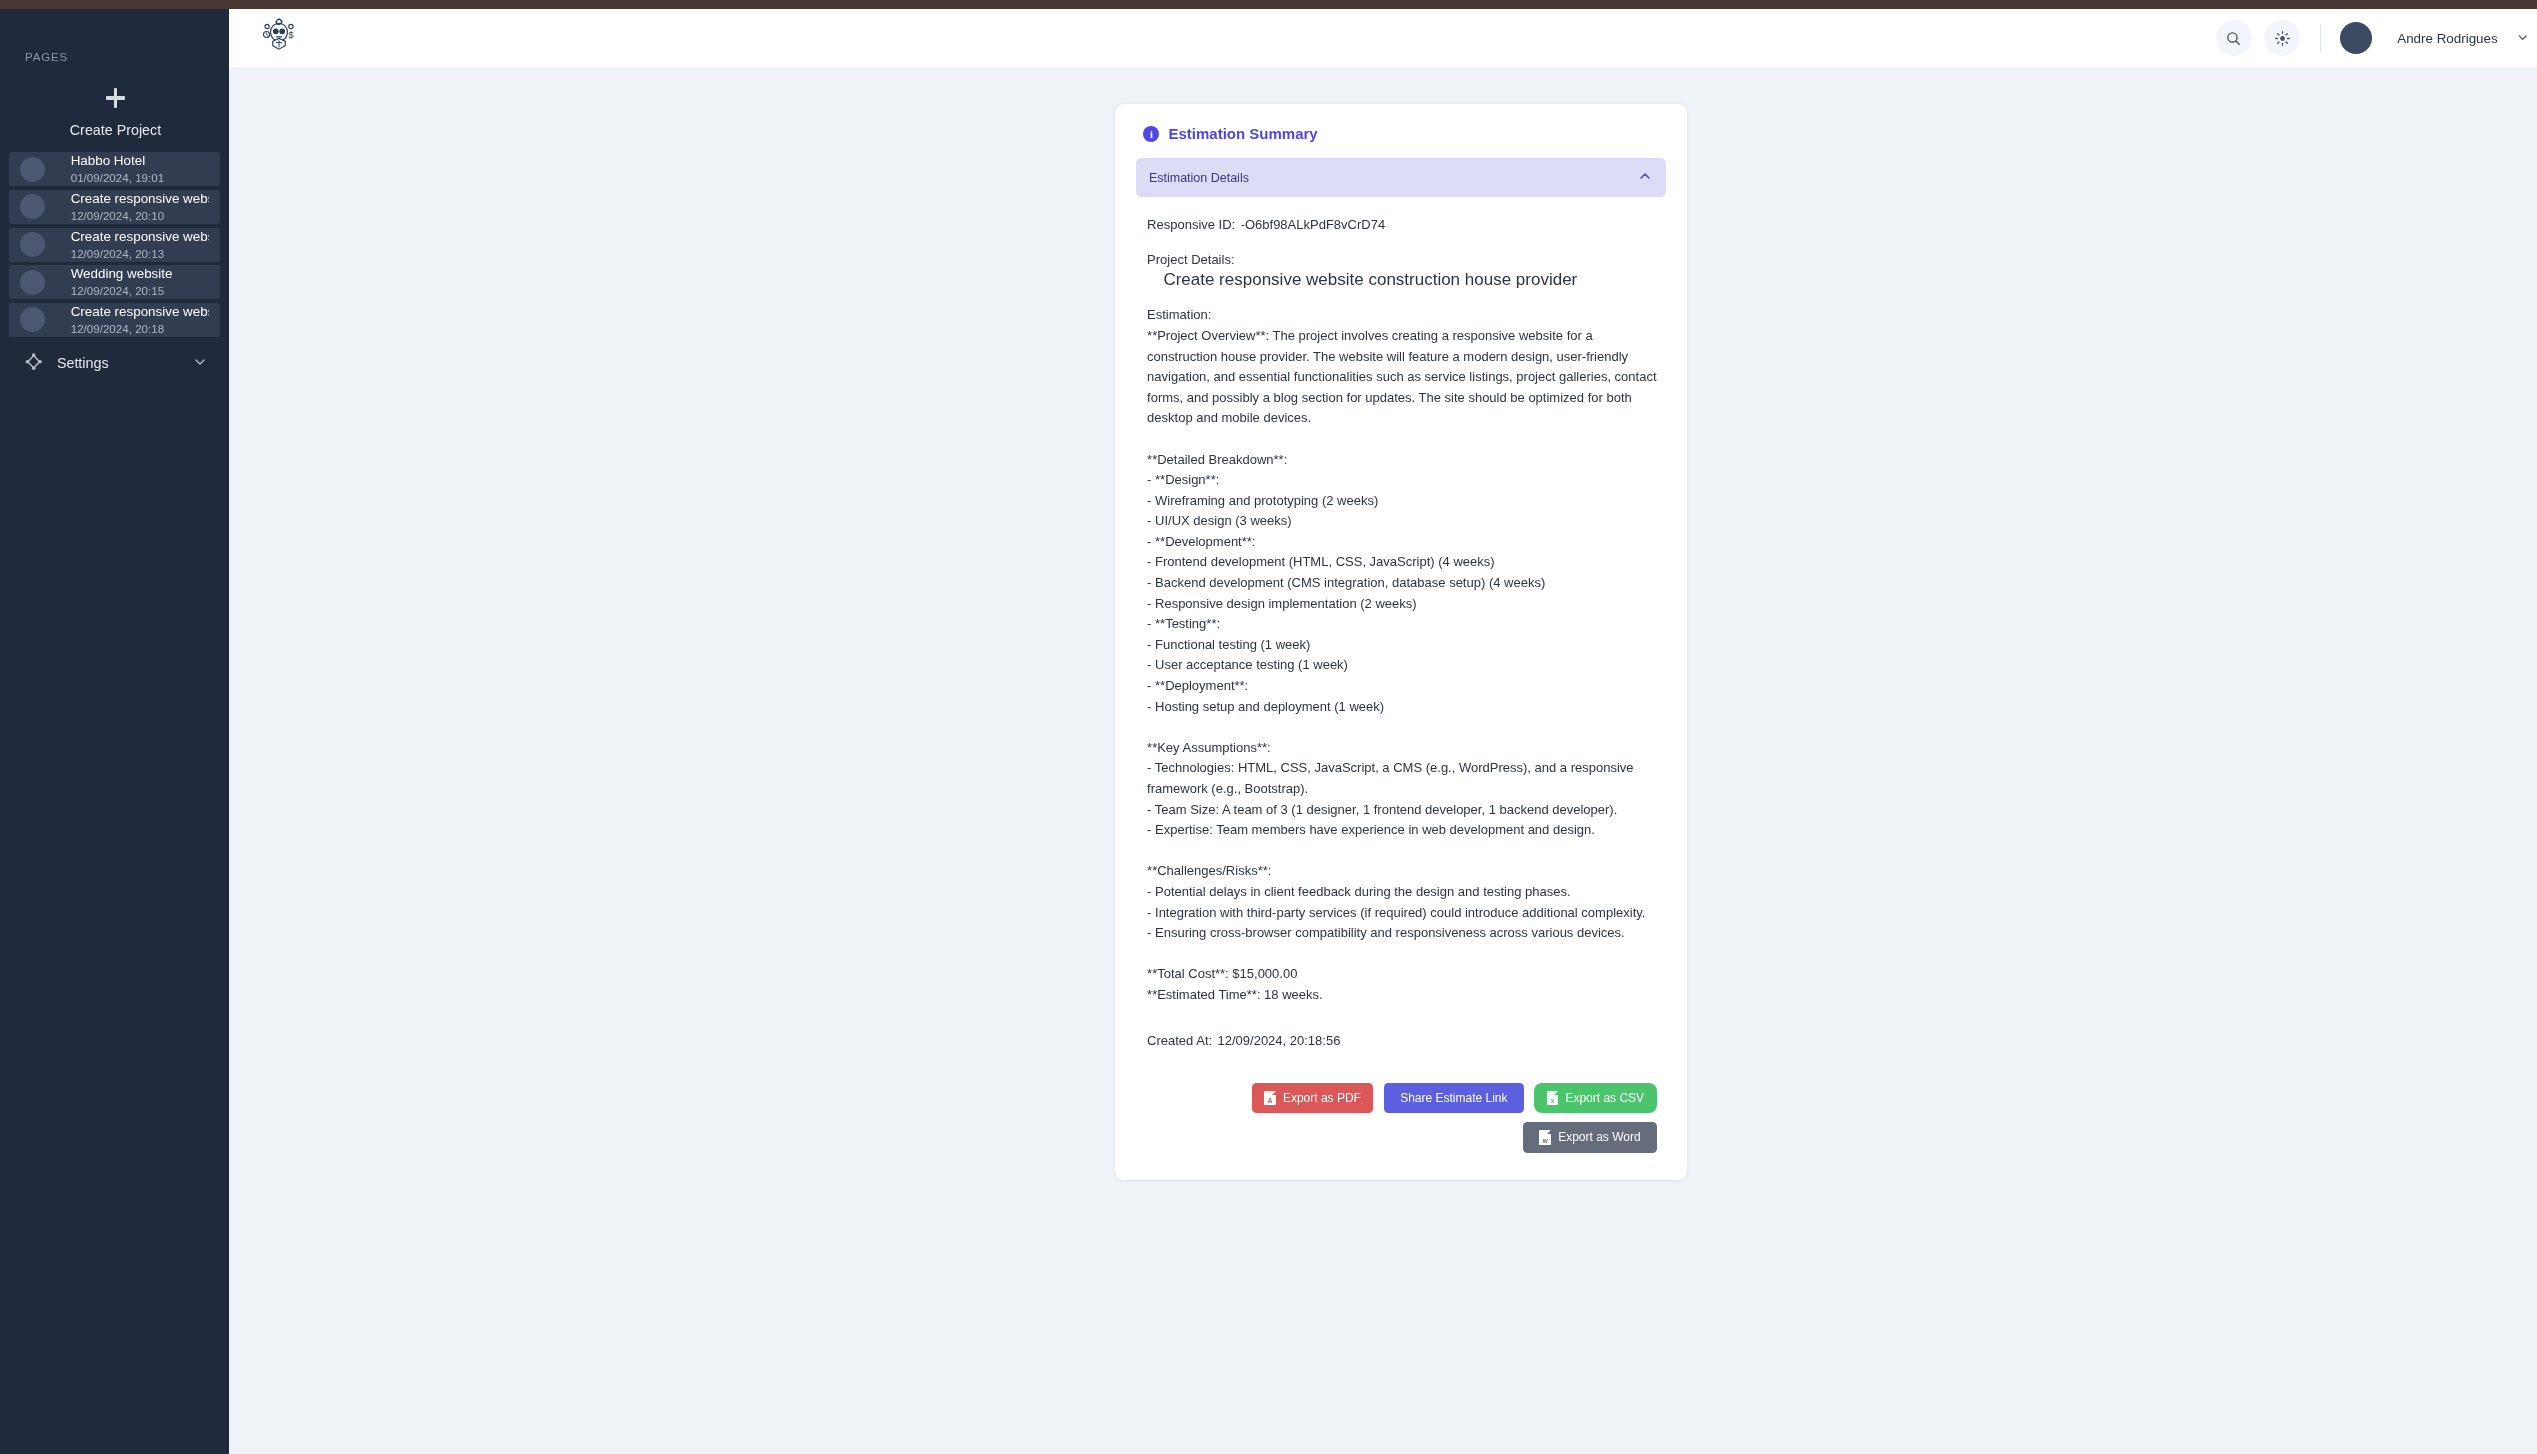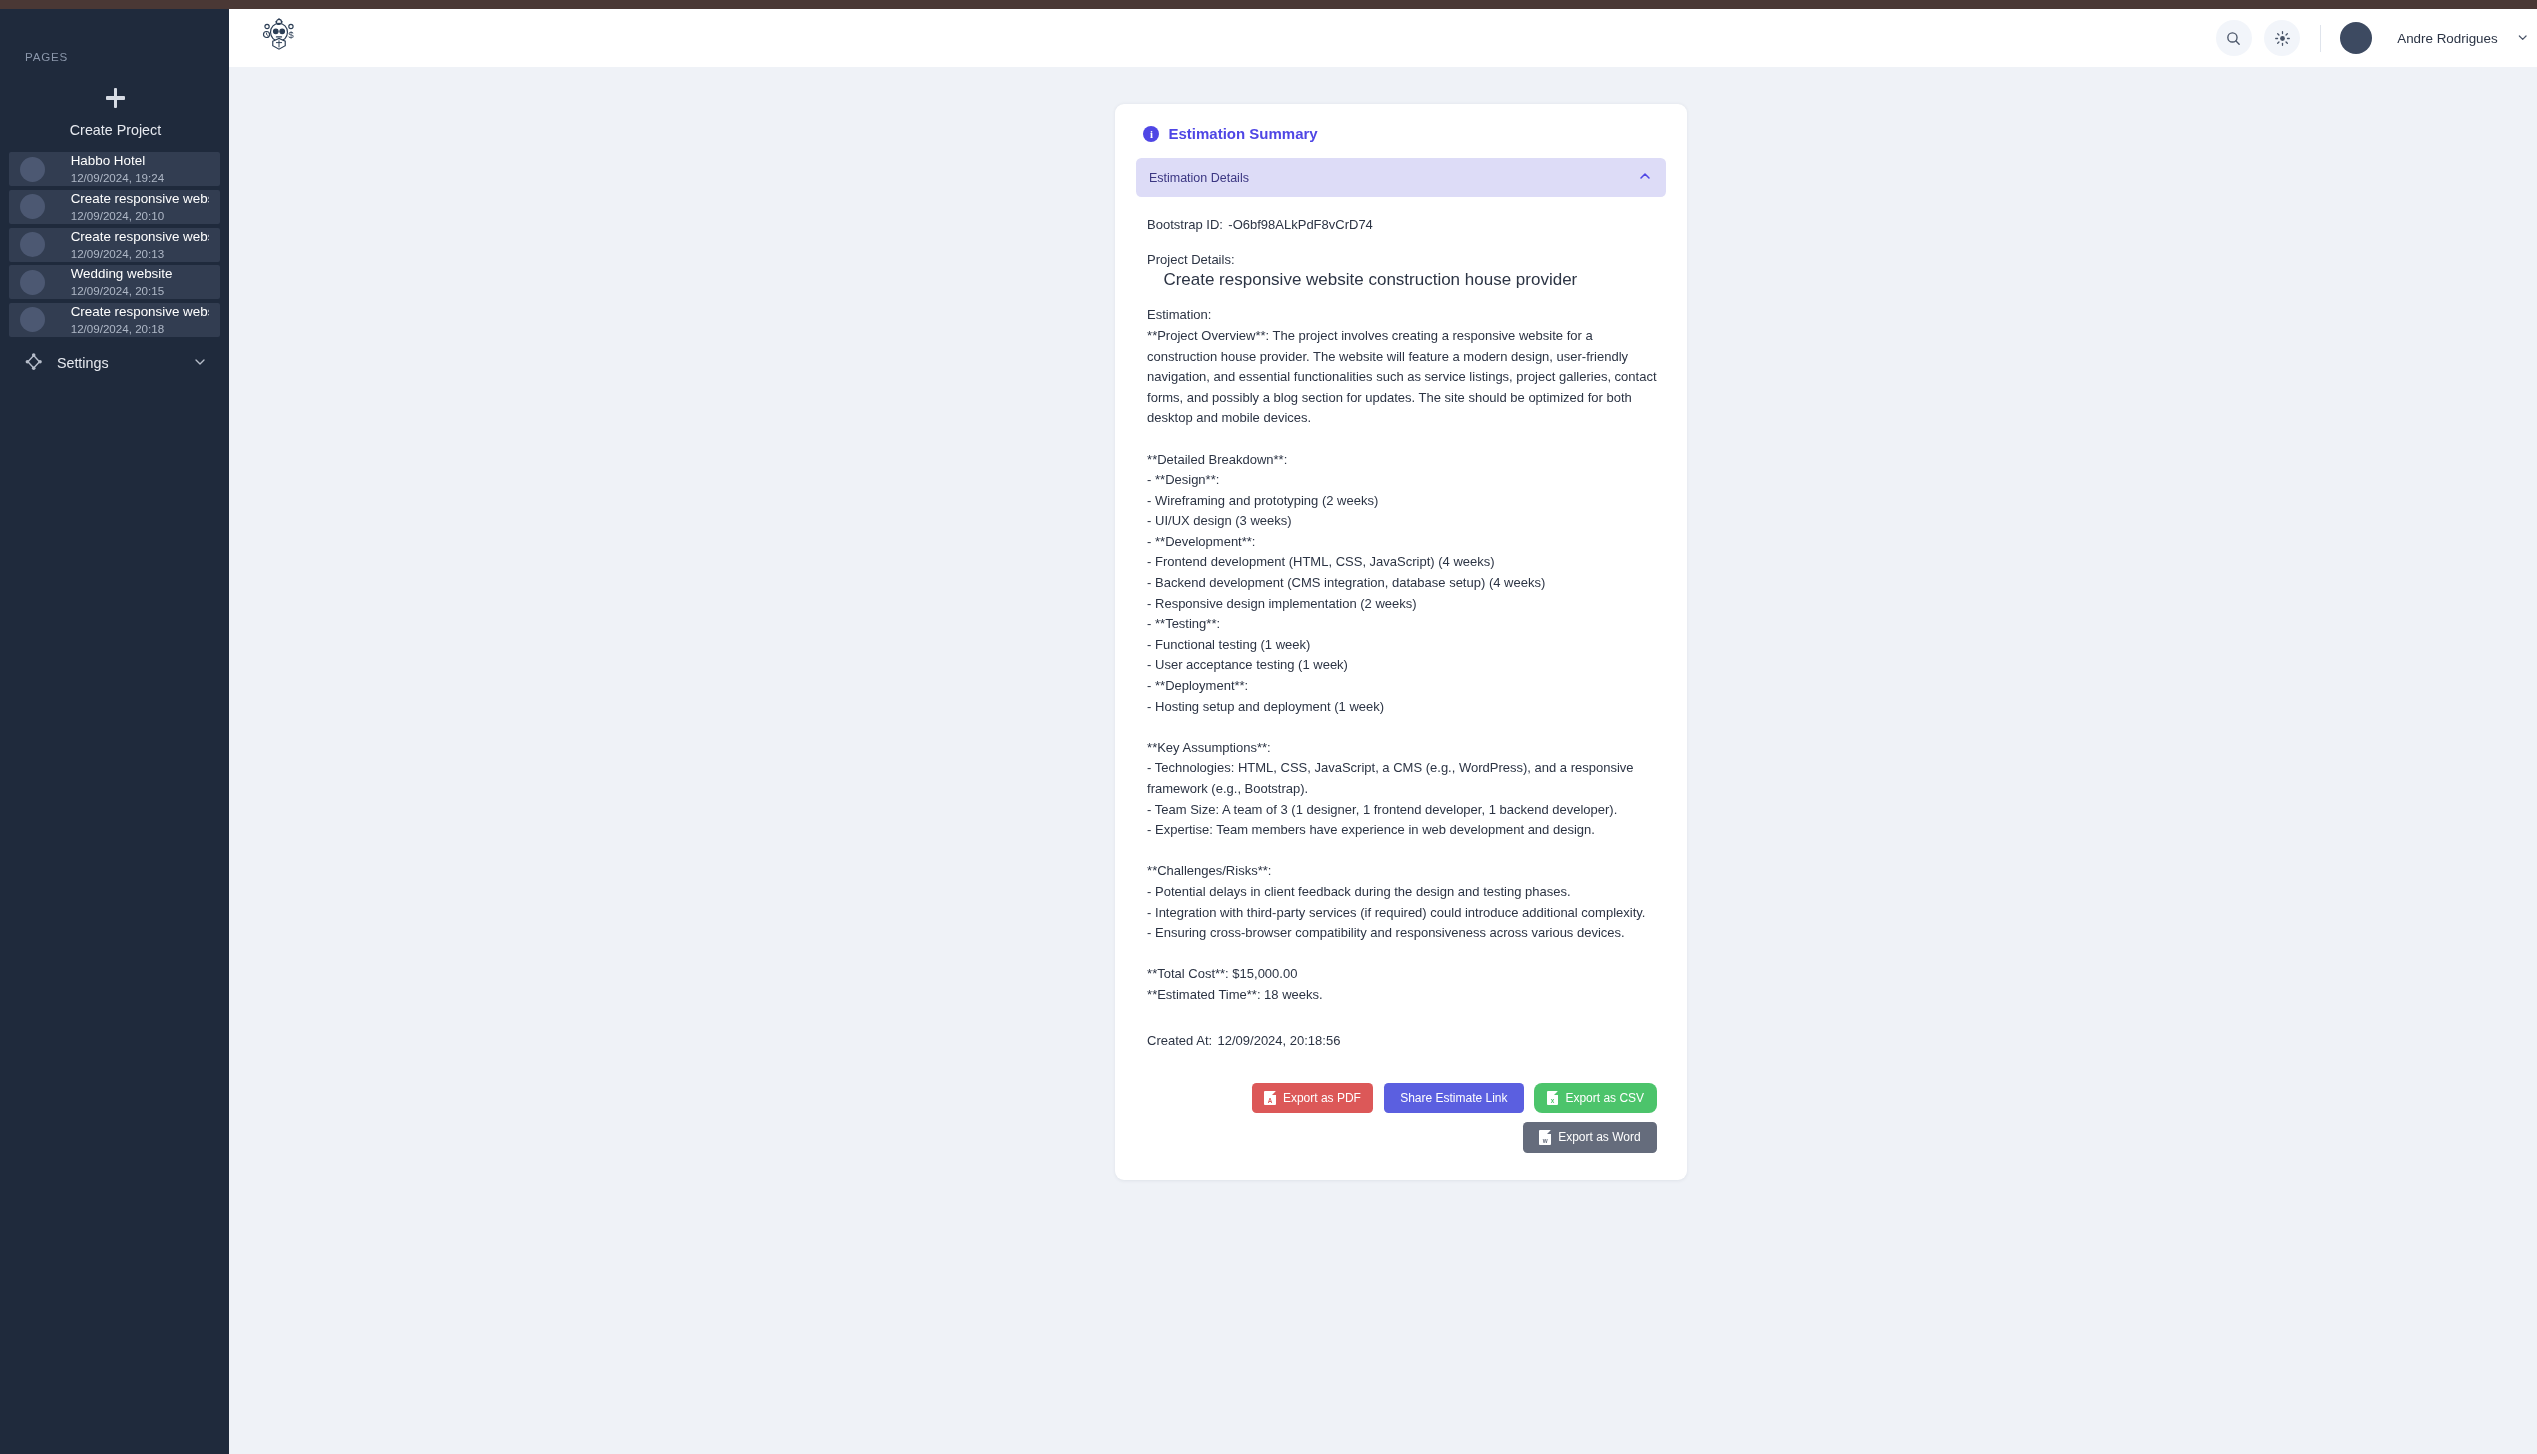--- a/index.html
+++ b/index.html
@@ -343,21 +343,21 @@
     <span class="plus-icon"></span>
     <span class="create-project-label">Create Project</span>
   </div>
 
   <div class="project-list">
 
     <div class="project-item">
       <span class="project-avatar"></span>
       <span class="project-text">
         <span class="project-title">Habbo Hotel</span><br>
-        <span class="project-date">12/09/2024, 19:24</span>
+        <span class="project-date">01/09/2024, 19:01</span>
       </span>
     </div>
 
     <div class="project-item">
       <span class="project-avatar"></span>
       <span class="project-text">
         <span class="project-title">Create responsive websi</span><br>
         <span class="project-date">12/09/2024, 20:10</span>
       </span>
     </div>
@@ -485,21 +485,21 @@
       <span>
         <svg width="16" height="16" viewBox="0 0 24 24" fill="none" stroke="#4f46e5" stroke-width="2.3" stroke-linecap="round" stroke-linejoin="round">
           <polyline points="6 15 12 9 18 15"></polyline>
         </svg>
       </span>
     </div>
 
     <div class="field-block">
 
       <div class="field-row">
-        <span class="field-label">Bootstrap ID:</span><span class="field-value">-O6bf98ALkPdF8vCrD74</span>
+        <span class="field-label">Responsive ID:</span><span class="field-value">-O6bf98ALkPdF8vCrD74</span>
       </div>
 
       <div class="field-row">
         <div>Project Details:</div>
         <div class="field-sub">Create responsive website construction house provider</div>
       </div>
 
       <div>
         <div class="estimation-label" style="margin-top:0;">Estimation:</div>
         <div class="estimation-body">**Project Overview**: The project involves creating a responsive website for a construction house provider. The website will feature a modern design, user-friendly navigation, and essential functionalities such as service listings, project galleries, contact forms, and possibly a blog section for updates. The site should be optimized for both desktop and mobile devices.

